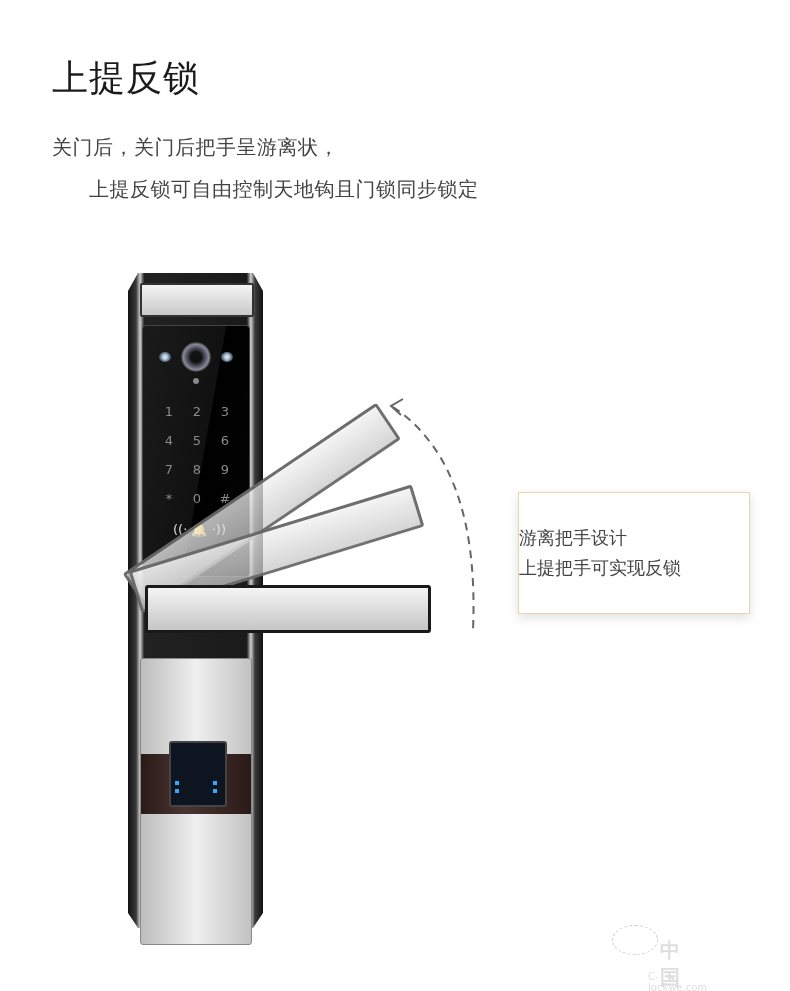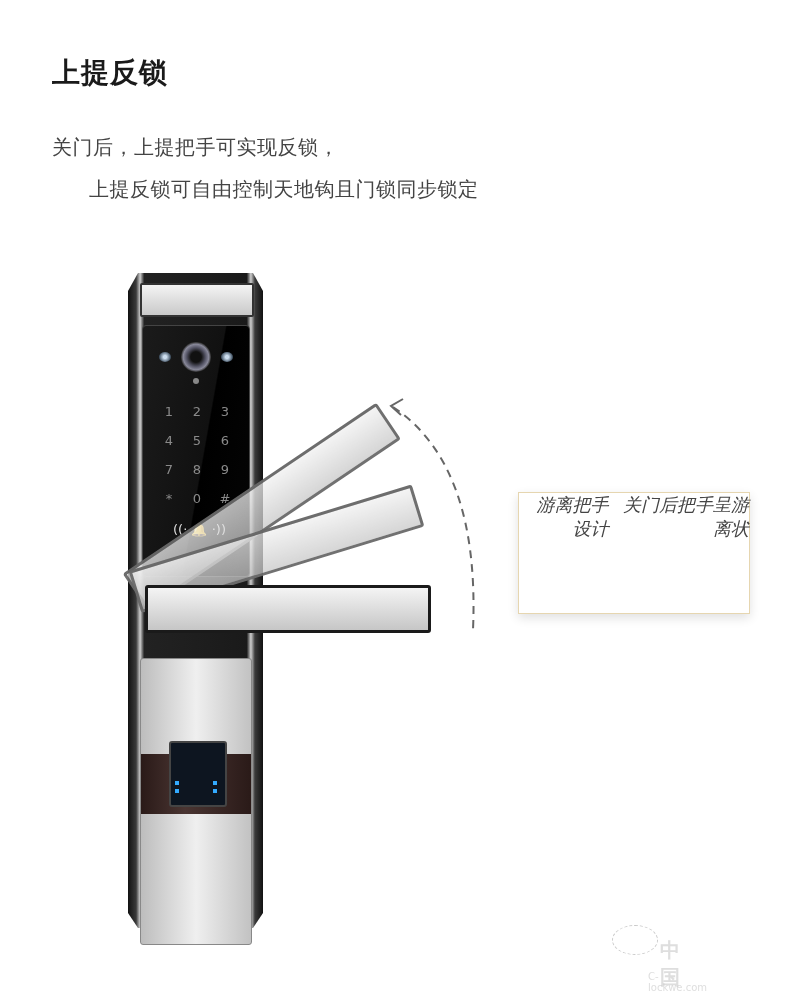--- a/index.html
+++ b/index.html
@@ -1,20 +1,20 @@
 <!DOCTYPE html>
 <html><head>
   <meta charset="utf-8">
   <style>
     html, body { margin: 0; padding: 0; }
     body {
       width: 790px; height: 991px; background: #ffffff; position: relative; overflow: hidden;
       font-family: "DejaVu Sans", "Liberation Sans", sans-serif; color: #333;
     }
-    .title { position: absolute; left: 52px; top: 54px; font-size: 28px; color: #1a1a1a; font-weight: 700; letter-spacing: 1px; }
+    .title { position: absolute; left: 52px; top: 54px; font-size: 36px; color: #1a1a1a; font-weight: 400; letter-spacing: 1px; }
     .desc { position: absolute; left: 52px; font-size: 20px; color: #444; letter-spacing: 0.5px; }
     .desc.l1 { top: 134px; }
     .desc.l2 { top: 176px; margin-left: 37px; }
 
     .lock { position: absolute; left: 128px; top: 273px; width: 135px; height: 670px; }
     .frame { position: absolute; left: 0; top: 0; width: 135px; height: 655px; background: linear-gradient(90deg,#111 0,#3a3a3a 6%,#cfcfcf 9%,#222 12%,#1a1a1a 88%,#cfcfcf 91%,#3a3a3a 94%,#111 100%); border-radius: 10px 10px 6px 6px; clip-path: polygon(10px 0, 125px 0, 135px 18px, 135px 640px, 125px 655px, 10px 655px, 0 640px, 0 18px); }
     .topplate { position: absolute; left: 12px; top: 10px; width: 110px; height: 30px; background: linear-gradient(180deg,#f4f4f4,#c9c9c9); border: 2px solid #333; border-radius: 2px; }
     .screen { position: absolute; left: 14px; top: 52px; width: 106px; height: 250px; background: linear-gradient(100deg,#1b1b1b 0,#111 55%,#000 56%,#050505 100%); border-radius: 4px; border: 1px solid #444; }
     .cam { position: absolute; left: 38px; top: 16px; width: 30px; height: 30px; border-radius: 50%; background: radial-gradient(circle,#111 25%,#556 45%,#889 60%,#333 70%); }
     .led { position: absolute; top: 26px; width: 12px; height: 10px; border-radius: 50%; background: radial-gradient(circle,#cde 20%,#456 70%); }
@@ -28,31 +28,31 @@
     .hg { border-color: rgba(90,90,90,0.85); background: linear-gradient(180deg,rgba(240,240,240,0.75),rgba(200,200,200,0.75)); transform-origin: 0 50%; }
     .h1 { left: 135px; top: 570px; width: 290px; height: 38px; transform: rotate(-17deg); }
     .h2 { left: 135px; top: 570px; width: 300px; height: 38px; transform: rotate(-34deg); }
 
     .lower { position: absolute; left: 12px; top: 385px; width: 110px; height: 285px; background: linear-gradient(90deg,#bdbdbd,#efefef 50%,#c2c2c2); border: 1px solid #888; border-radius: 3px; }
     .band { position: absolute; left: 0; top: 95px; width: 110px; height: 60px; background: linear-gradient(90deg,#2a1a18,#4a3532 40%,#2a1a18); }
     .fp { position: absolute; left: 28px; top: 82px; width: 54px; height: 62px; background: #0d1520; border: 2px solid #444; border-radius: 3px; }
     .fp .bl { position: absolute; width: 4px; height: 4px; background: #3af; }
 
     .arc { position: absolute; left: 385px; top: 395px; }
-    .card { position: absolute; left: 518px; top: 492px; width: 230px; height: 120px; border: 1px solid #e6d6b0; background: #fff; box-shadow: 0 4px 10px rgba(0,0,0,0.12); text-align: right; display: flex; flex-direction: row; justify-content: center; gap: 6px; font-size: 18px; color: #444; font-style: italic; }
+    .card { position: absolute; left: 518px; top: 492px; width: 230px; height: 120px; border: 1px solid #e6d6b0; background: #fff; box-shadow: 0 4px 10px rgba(0,0,0,0.12); text-align: left; display: flex; flex-direction: column; justify-content: center; gap: 6px; font-size: 18px; color: #444; }
     .wm { position: absolute; left: 612px; top: 925px; color: rgba(200,200,200,0.6); font-size: 20px; }
     .wm .small { position: absolute; left: 36px; top: 2px; font-size: 10px; margin-top: 44px; }
     .wm .big { position: absolute; left: 48px; top: 12px; font-weight: bold; letter-spacing: 1px; }
     .wm .cloud { position: absolute; left: 0; top: 0; width: 44px; height: 28px; border: 1px dashed rgba(180,180,180,0.7); border-radius: 50%; }
   </style>
 </head>
 <body>
 
 <div class="title">上提反锁</div>
-<div class="desc l1">关门后，上提把手可实现反锁，</div>
+<div class="desc l1">关门后，关门后把手呈游离状，</div>
 <div class="desc l2">上提反锁可自由控制天地钩且门锁同步锁定</div>
 
 <div class="lock">
   <div class="frame"></div>
   <div class="topplate"></div>
   <div class="screen">
     <div class="led l"></div>
     <div class="cam"></div>
     <div class="led r"></div>
     <div class="dot"></div>
@@ -87,20 +87,20 @@
 <div class="handle hg h1"></div>
 <div class="handle h0"></div>
 
 <svg class="arc" width="100" height="240" viewBox="0 0 100 240">
   <path d="M8 12 Q 95 70 88 235" fill="none" stroke="#666" stroke-width="2" stroke-dasharray="8 6"></path>
   <path d="M18 4 L6 11 L16 20" fill="none" stroke="#666" stroke-width="2"></path>
 </svg>
 
 <div class="card">
   <div>游离把手设计</div>
-  <div>关门后把手呈游离状</div>
+  <div>上提把手可实现反锁</div>
 </div>
 
 <div class="wm">
   <div class="cloud"></div>
   <div class="small">C-lockwe.com</div>
   <div class="big">中国智能锁网</div>
 </div>
 
 </body></html>

